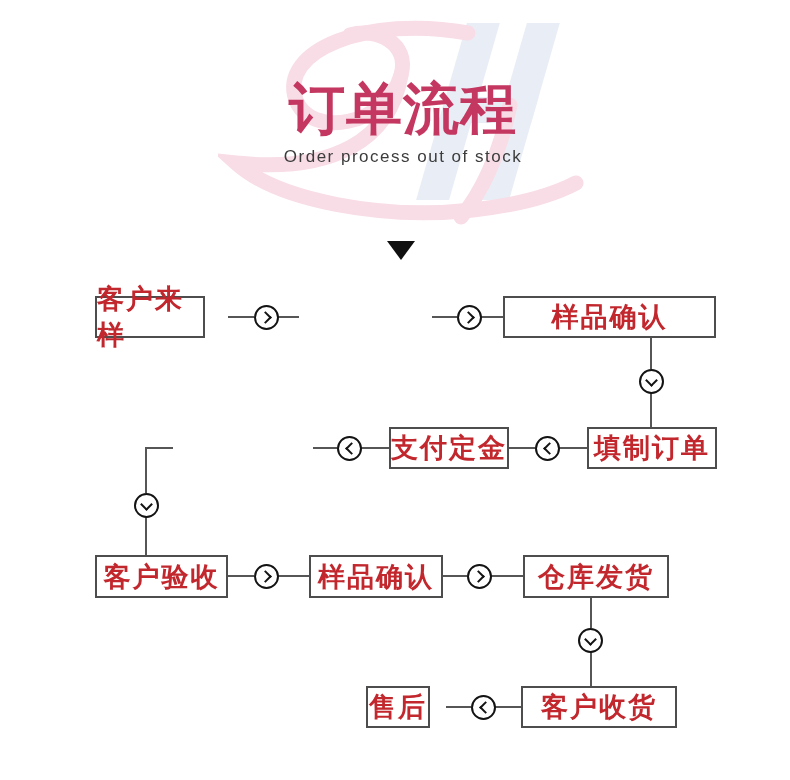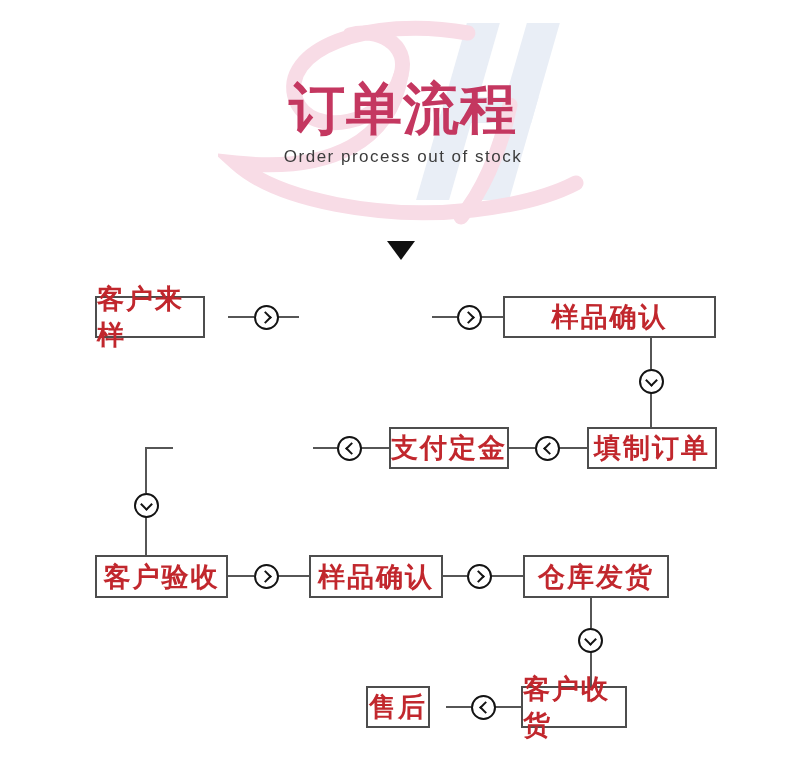--- a/index.html
+++ b/index.html
@@ -52,21 +52,21 @@
   <div class="tri"></div>
 
   <div class="node" style="left:87px;top:296px;width:110px;height:42px">客户来样</div>
   <div class="node" style="left:495px;top:296px;width:213px;height:42px">样品确认</div>
   <div class="node" style="left:381px;top:427px;width:120px;height:42px">支付定金</div>
   <div class="node" style="left:579px;top:427px;width:130px;height:42px">填制订单</div>
   <div class="node" style="left:87px;top:555px;width:133px;height:43px">客户验收</div>
   <div class="node" style="left:301px;top:555px;width:134px;height:43px">样品确认</div>
   <div class="node" style="left:515px;top:555px;width:146px;height:43px">仓库发货</div>
   <div class="node" style="left:358px;top:686px;width:64px;height:42px">售后</div>
-  <div class="node" style="left:513px;top:686px;width:106px;height:42px">客户收货</div>
+  <div class="node" style="left:513px;top:686px;width:156px;height:42px">客户收货</div>
 
   <div class="hline" style="left:220px;top:316px;width:26px"></div>
   <div class="hline" style="left:270px;top:316px;width:21px"></div>
   <div class="hline" style="left:424px;top:316px;width:25px"></div>
   <div class="hline" style="left:473px;top:316px;width:22px"></div>
   <div class="vline" style="left:642px;top:338px;height:31px"></div>
   <div class="vline" style="left:642px;top:393px;height:34px"></div>
 
   <div class="hline" style="left:305px;top:447px;width:24px"></div>
   <div class="hline" style="left:353px;top:447px;width:28px"></div>

